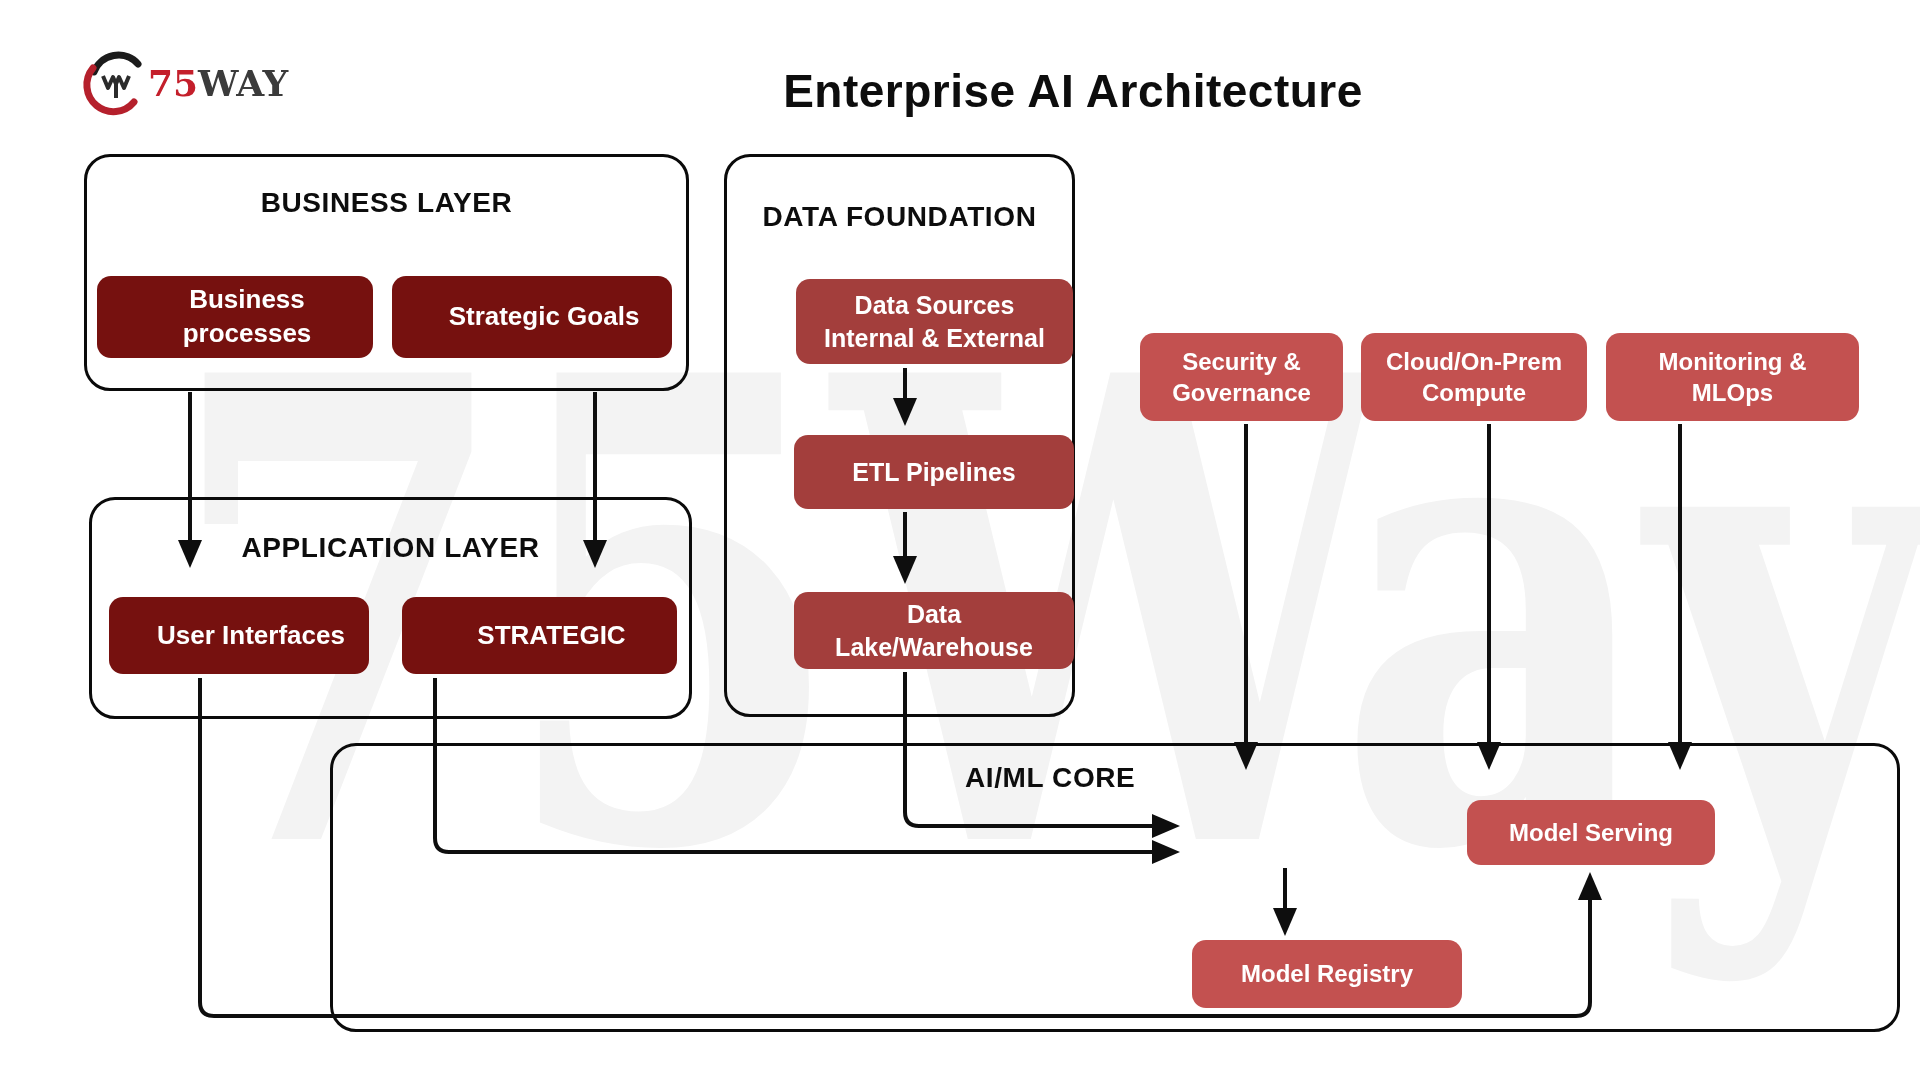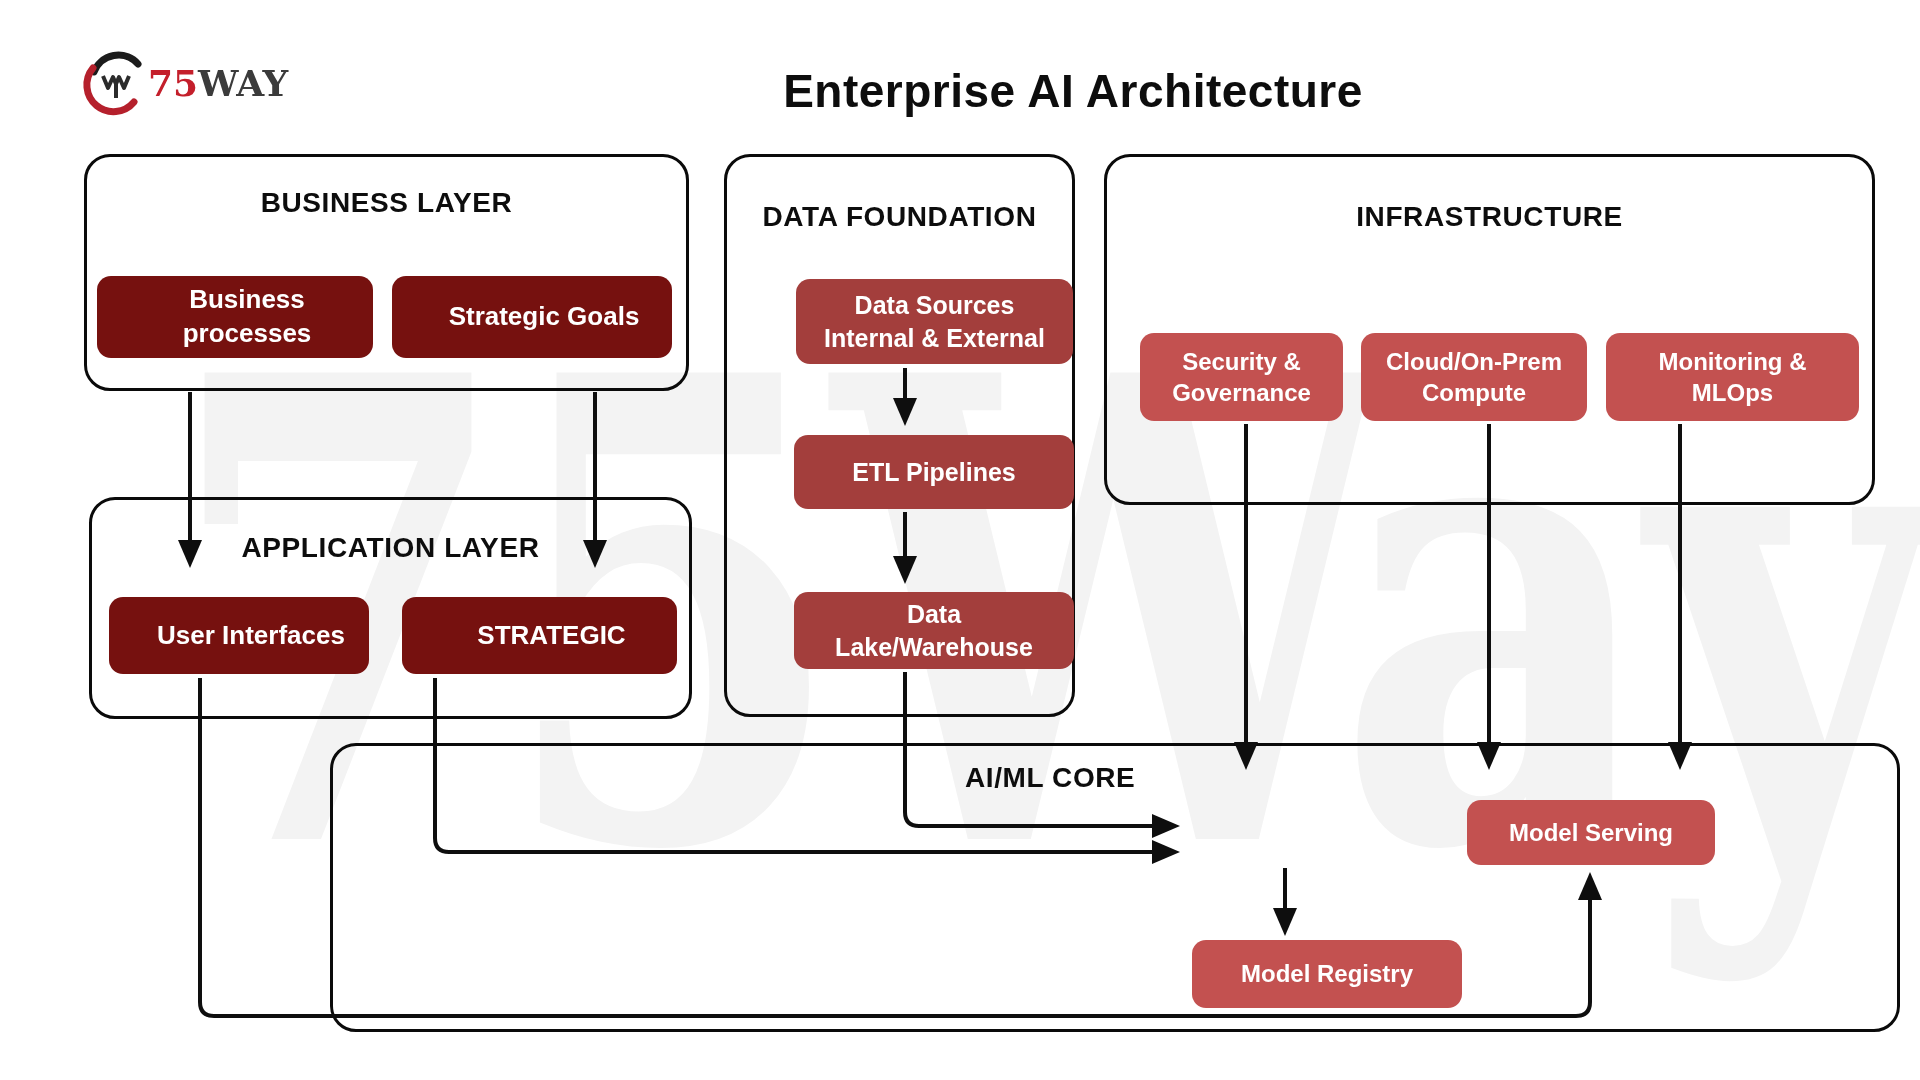--- a/index.html
+++ b/index.html
@@ -71,23 +71,20 @@
   <div class="page-title">Enterprise AI Architecture</div>
 
   <div class="section" style="left:84px;top:154px;width:605px;height:237px;">
     <div class="section-title" style="top:30px;">BUSINESS LAYER</div>
   </div>
 
   <div class="section" style="left:724px;top:154px;width:351px;height:563px;">
     <div class="section-title" style="top:44px;">DATA FOUNDATION</div>
   </div>
 
-  <div class="section" style="left:1104px;top:154px;width:771px;height:351px;">
-    <div class="section-title" style="top:44px;">INFRASTRUCTURE</div>
-  </div>
 
   <div class="section" style="left:89px;top:497px;width:603px;height:222px;">
     <div class="section-title" style="top:32px;">APPLICATION LAYER</div>
   </div>
 
   <div class="section" style="left:330px;top:743px;width:1570px;height:289px;"></div>
   <div class="floating-title" style="left:965px;top:762px;">AI/ML CORE</div>
 
   <svg class="arrows" width="1920" height="1080" viewBox="0 0 1920 1080">
     <defs>

